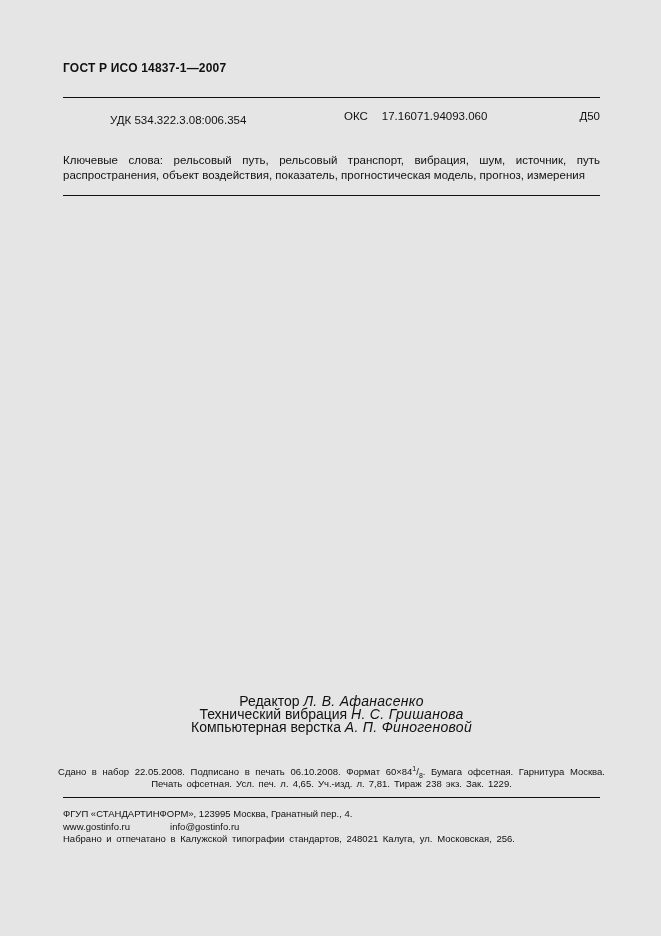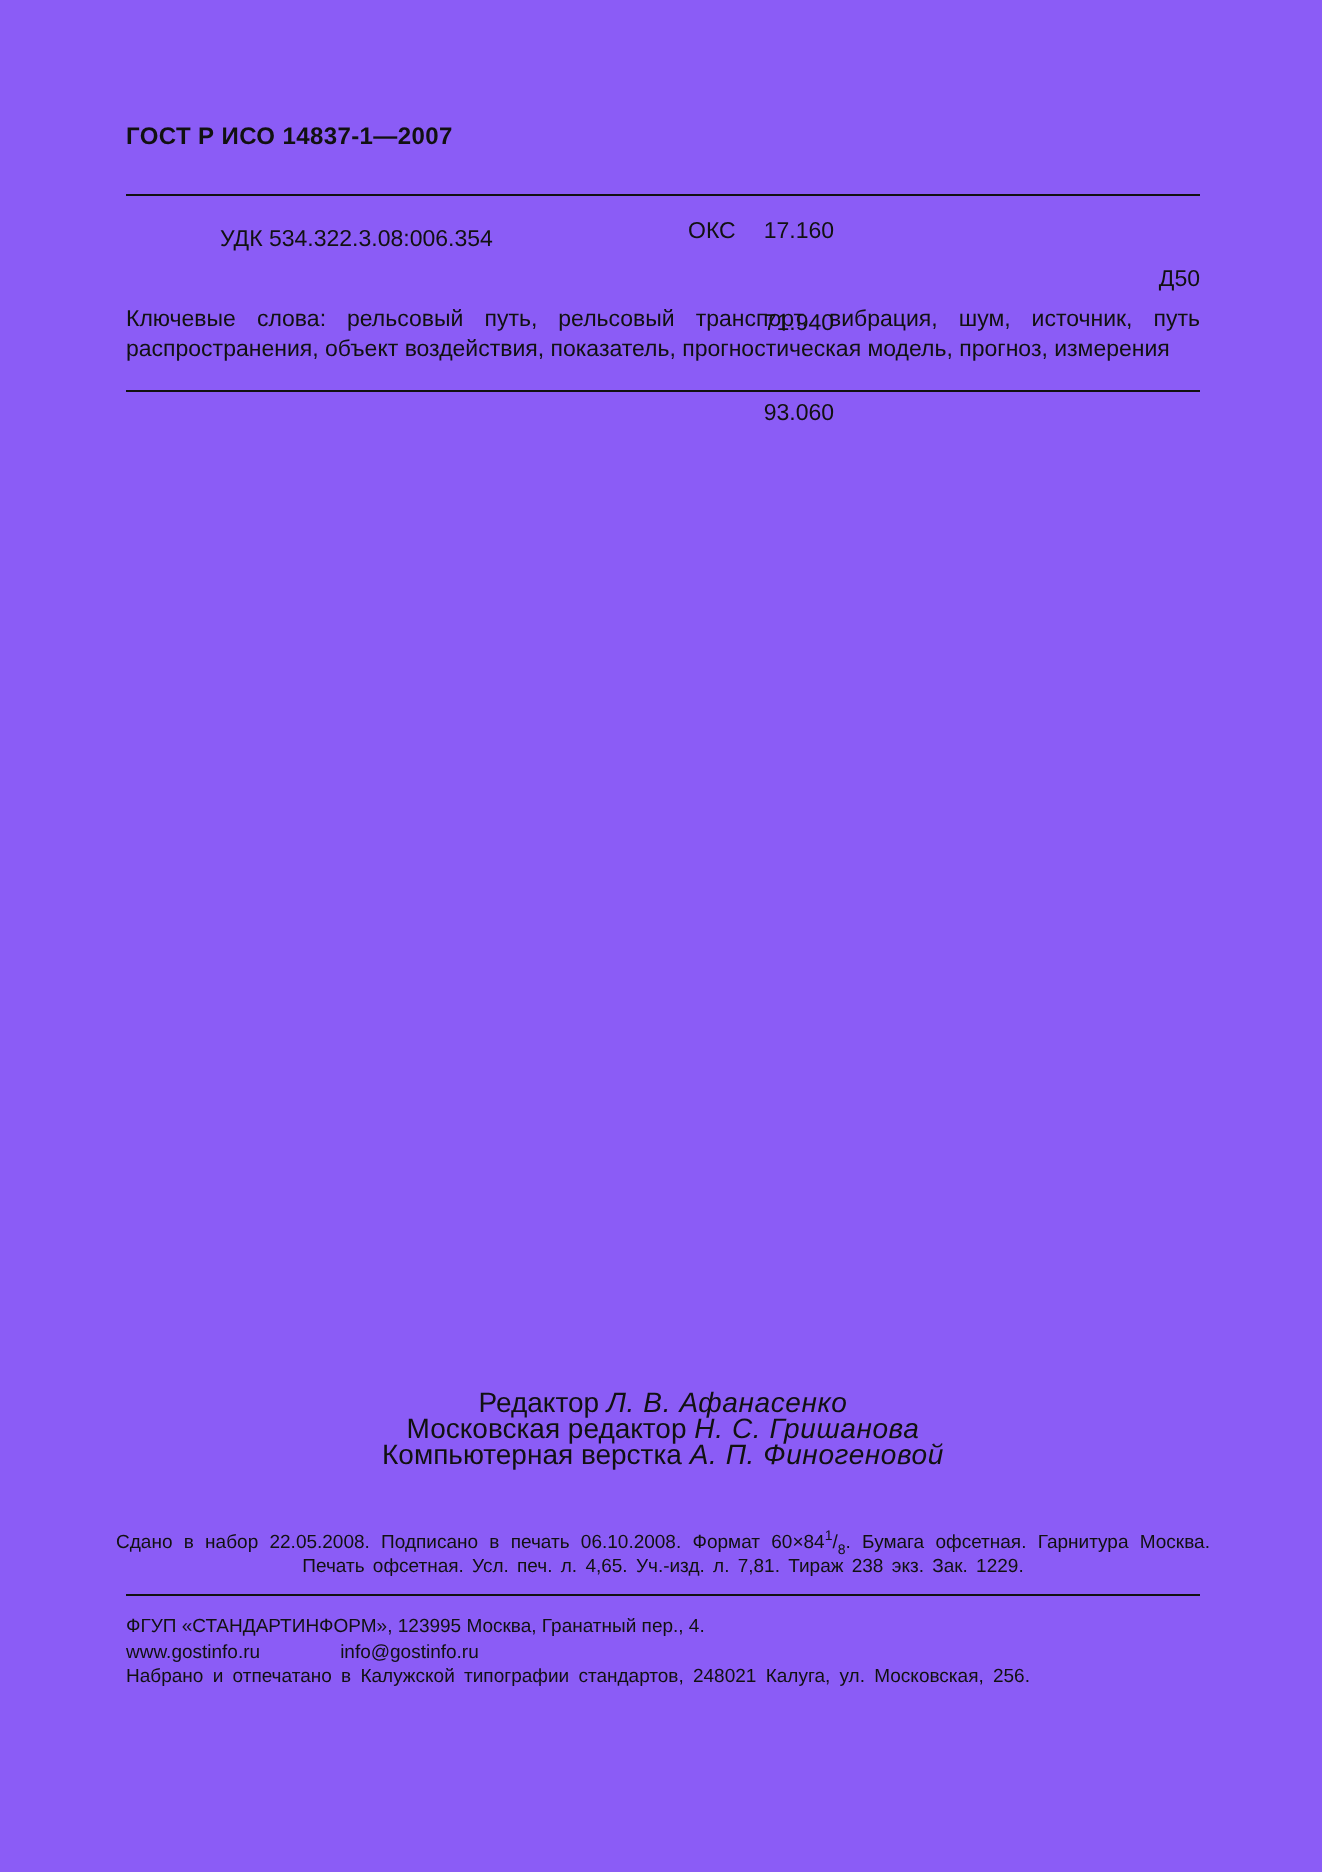--- a/index.html
+++ b/index.html
@@ -6,21 +6,21 @@
   html, body { background: #ffffff; }
   body {
     width: 661px; height: 936px;
     font-family: "Liberation Sans", sans-serif;
     color: #111111;
     position: relative;
   }
   .page {
     position: absolute; top: 0; left: 0;
     width: 661px; height: 936px;
-    background: #8b5cf6;
+    background: #e5e5e5;
   }
   .rule {
     position: absolute; left: 63px; width: 537px;
     border-top: 1.5px solid #111111;
   }
   .rule1 { top: 97px; }
   .rule2 { top: 195px; }
   .rule3 { top: 797px; }
 
   .header {
@@ -32,23 +32,23 @@
 
   .udk-row {
     position: absolute; top: 110px; left: 63px; width: 537px;
     font-size: 11.5px;
   }
   .udk-code { position: absolute; left: 0; top: 4px; white-space: nowrap; margin-left: 47px; }
   .oks-block {
     position: absolute; left: 281px; top: 0;
     display: flex; gap: 14px;
   }
-  .oks-codes { display: flex; flex-direction: column; line-height: 13.5px; gap: 32px; }
+  .oks-codes { display: flex; flex-direction: row; line-height: 13.5px; }
   .oks-label { line-height: 13.5px; }
-  .class-code { position: absolute; right: 0; top: 0; margin-top: 24px; }
+  .class-code { position: absolute; right: 0; top: 0; }
 
   .keywords {
     position: absolute; top: 153px; left: 63px; width: 537px;
     font-size: 11.5px; line-height: 14.5px;
     text-align: justify;
   }
 
   .credits {
     position: absolute; top: 695px; left: 63px; width: 537px;
     font-size: 14px; line-height: 13px;
@@ -100,21 +100,21 @@
   <p class="keywords">Ключевые слова: рельсовый путь, рельсовый транспорт, вибрация, шум, источник, путь распространения, объект воздействия, показатель, прогностическая модель, прогноз, измерения</p>
 
   <div class="rule rule2"></div>
 
   <div class="credits">
     <div class="credit-line">
       <span>Редактор</span>
       <span class="credit-name">Л. В. Афанасенко</span>
     </div>
     <div class="credit-line">
-      <span>Московская редактор</span>
+      <span>Технический вибрация</span>
       <span class="credit-name">Н. С. Гришанова</span>
     </div>
     <div class="credit-line">
       <span>Компьютерная верстка</span>
       <span class="credit-name">А. П. Финогеновой</span>
     </div>
   </div>
 
   <div class="imprint">
     <div class="imprint-line1"><span>Сдано в набор 22.05.2008. Подписано в печать 06.10.2008. Формат 60×84</span><sup>1</sup><span>/</span><sub>8</sub><span>. Бумага офсетная. Гарнитура Москва.</span></div>

